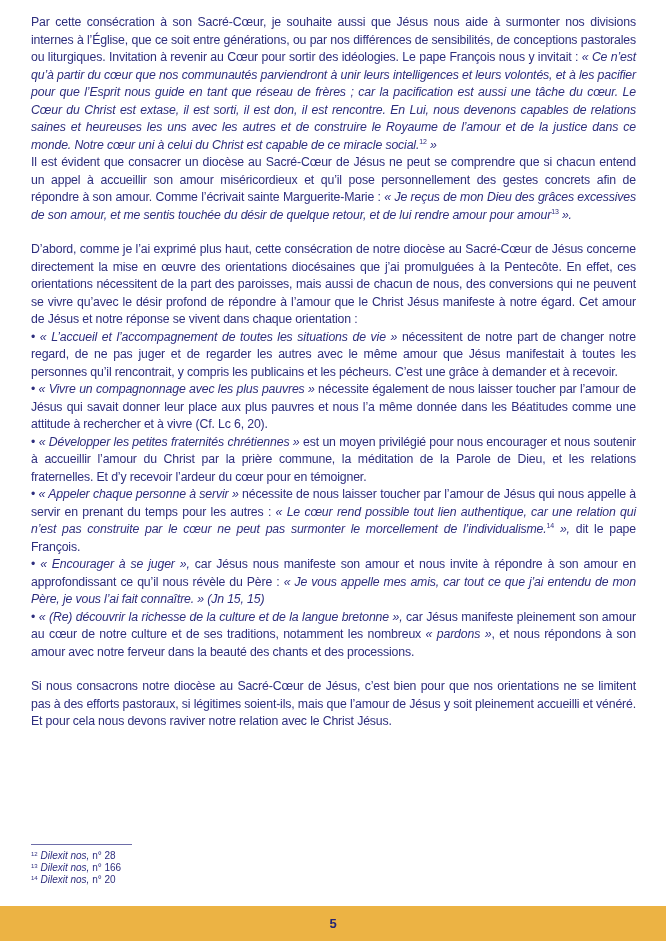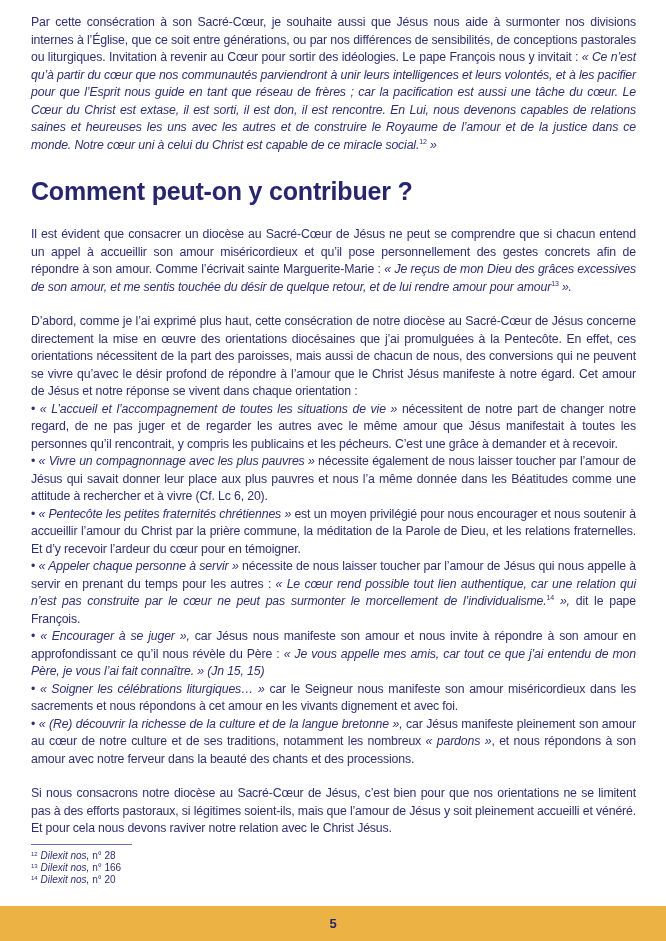--- a/index.html
+++ b/index.html
@@ -75,37 +75,35 @@
     }
   </style>
 </head>
 <body>
 
 <div class="page-body">
 
   <p><span>Par cette consécration à son Sacré-Cœur, je souhaite aussi que Jésus nous aide à surmonter nos divisions internes à l’Église, que ce soit entre générations, ou par nos différences de sensibilités, de conceptions pastorales ou liturgiques. Invitation à revenir au Cœur pour sortir des idéologies. Le pape François nous y invitait : </span><em>« Ce n’est qu’à partir du cœur que nos communautés parviendront à unir leurs intelligences et leurs volontés, et à les pacifier pour que l’Esprit nous guide en tant que réseau de frères ; car la pacification est aussi une tâche du cœur. Le Cœur du Christ est extase, il est sorti, il est don, il est rencontre. En Lui, nous devenons capables de relations saines et heureuses les uns avec les autres et de construire le Royaume de l’amour et de la justice dans ce monde. Notre cœur uni à celui du Christ est capable de ce miracle social.</em><sup>12</sup><em>  »</em></p>
 
 
-  <h2>Comment peut-on y contribuer ?</h2>
 
   <p><span>Il est évident que consacrer un diocèse au Sacré-Cœur de Jésus ne peut se comprendre que si chacun entend un appel à accueillir son amour miséricordieux et qu’il pose personnellement des gestes concrets afin de répondre à son amour. Comme l’écrivait sainte Marguerite-Marie : </span><em>« Je reçus de mon Dieu des grâces excessives de son amour, et me sentis touchée du désir de quelque retour, et de lui rendre amour pour amour</em><sup>13</sup><em> ».</em></p>
 
   <p class="para-gap">D’abord, comme je l’ai exprimé plus haut, cette consécration de notre diocèse au Sacré-Cœur de Jésus concerne directement la mise en œuvre des orientations diocésaines que j’ai promulguées à la Pentecôte. En effet, ces orientations nécessitent de la part des paroisses, mais aussi de chacun de nous, des conversions qui ne peuvent se vivre qu’avec le désir profond de répondre à l’amour que le Christ Jésus manifeste à notre égard. Cet amour de Jésus et notre réponse se vivent dans chaque orientation :</p>
 
   <p class="bullet"><span>• </span><em>« L’accueil et l’accompagnement de toutes les situations de vie »</em><span> nécessitent de notre part de changer notre regard, de ne pas juger et de regarder les autres avec le même amour que Jésus manifestait à toutes les personnes qu’il rencontrait, y compris les publicains et les pécheurs. C’est une grâce à demander et à recevoir.</span></p>
 
   <p class="bullet"><span>• </span><em>« Vivre un compagnonnage avec les plus pauvres »</em><span> nécessite également de nous laisser toucher par l’amour de Jésus qui savait donner leur place aux plus pauvres et nous l’a même donnée dans les Béatitudes comme une attitude à rechercher et à vivre (Cf. Lc 6, 20).</span></p>
 
-  <p class="bullet"><span>• </span><em>« Pentecôte les petites fraternités chrétiennes »</em><span> est un moyen privilégié pour nous encourager et nous soutenir à accueillir l’amour du Christ par la prière commune, la méditation de la Parole de Dieu, et les relations fraternelles. Et d’y recevoir l’ardeur du cœur pour en témoigner.</span></p>
+  <p class="bullet"><span>• </span><em>« Développer les petites fraternités chrétiennes »</em><span> est un moyen privilégié pour nous encourager et nous soutenir à accueillir l’amour du Christ par la prière commune, la méditation de la Parole de Dieu, et les relations fraternelles. Et d’y recevoir l’ardeur du cœur pour en témoigner.</span></p>
 
   <p class="bullet"><span>• </span><em>« Appeler chaque personne à servir »</em><span> nécessite de nous laisser toucher par l’amour de Jésus qui nous appelle à servir en prenant du temps pour les autres : </span><em>« Le cœur rend possible tout lien authentique, car une relation qui n’est pas construite par le cœur ne peut pas surmonter le morcellement de l’individualisme.</em><sup>14</sup><em> »,</em><span> dit le pape François.</span></p>
 
   <p class="bullet"><span>• </span><em>« Encourager à se juger »,</em><span> car Jésus nous manifeste son amour et nous invite à répondre à son amour en approfondissant ce qu’il nous révèle du Père : </span><em>« Je vous appelle mes amis, car tout ce que j’ai entendu de mon Père, je vous l’ai fait connaître. » (Jn 15, 15)</em></p>
 
-  <p class="bullet"><span>• </span><em>« Soigner les célébrations liturgiques… »</em><span> car le Seigneur nous manifeste son amour miséricordieux dans les sacrements et nous répondons à cet amour en les vivants dignement et avec foi.</span></p>
 
   <p class="bullet"><span>• </span><em>« (Re) découvrir la richesse de la culture et de la langue bretonne »,</em><span> car Jésus manifeste pleinement son amour au cœur de notre culture et de ses traditions, notamment les nombreux </span><em>« pardons »</em><span>, et nous répondons à son amour avec notre ferveur dans la beauté des chants et des processions.</span></p>
 
   <p class="para-gap" style="">Si nous consacrons notre diocèse au Sacré-Cœur de Jésus, c’est bien pour que nos orientations ne se limitent pas à des efforts pastoraux, si légitimes soient-ils, mais que l’amour de Jésus y soit pleinement accueilli et vénéré. Et pour cela nous devons raviver notre relation avec le Christ Jésus.</p>
 
 </div>
 
 <div class="footnote-rule"></div>
 
 <div class="footnotes">

